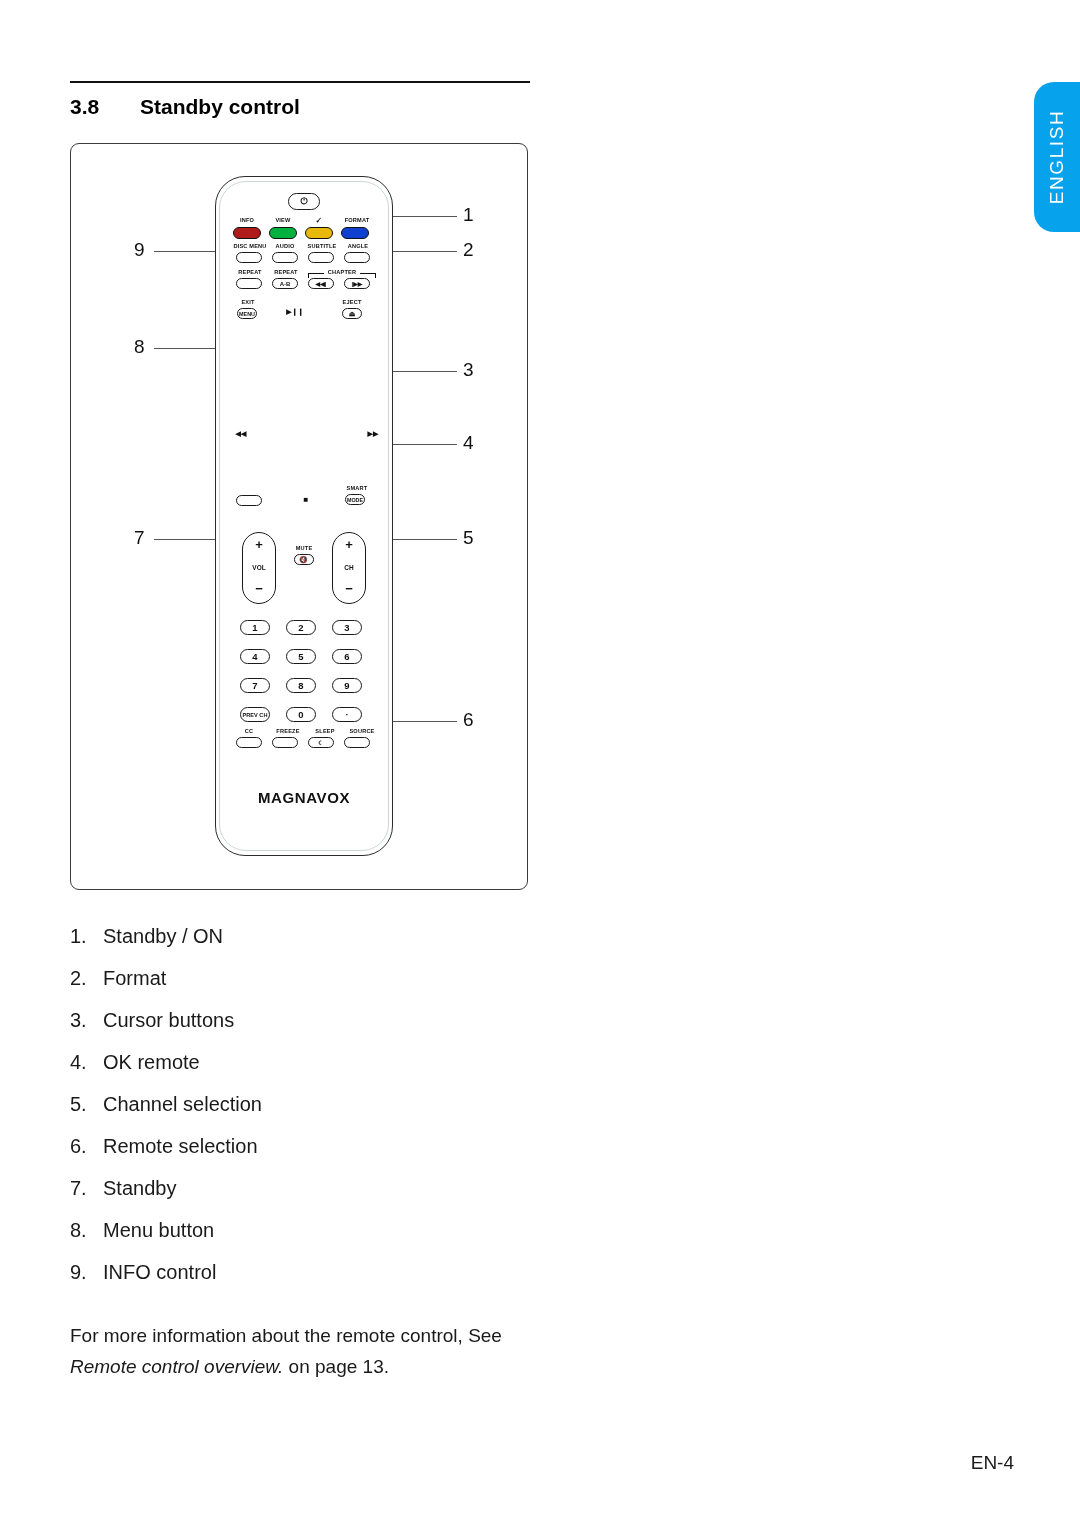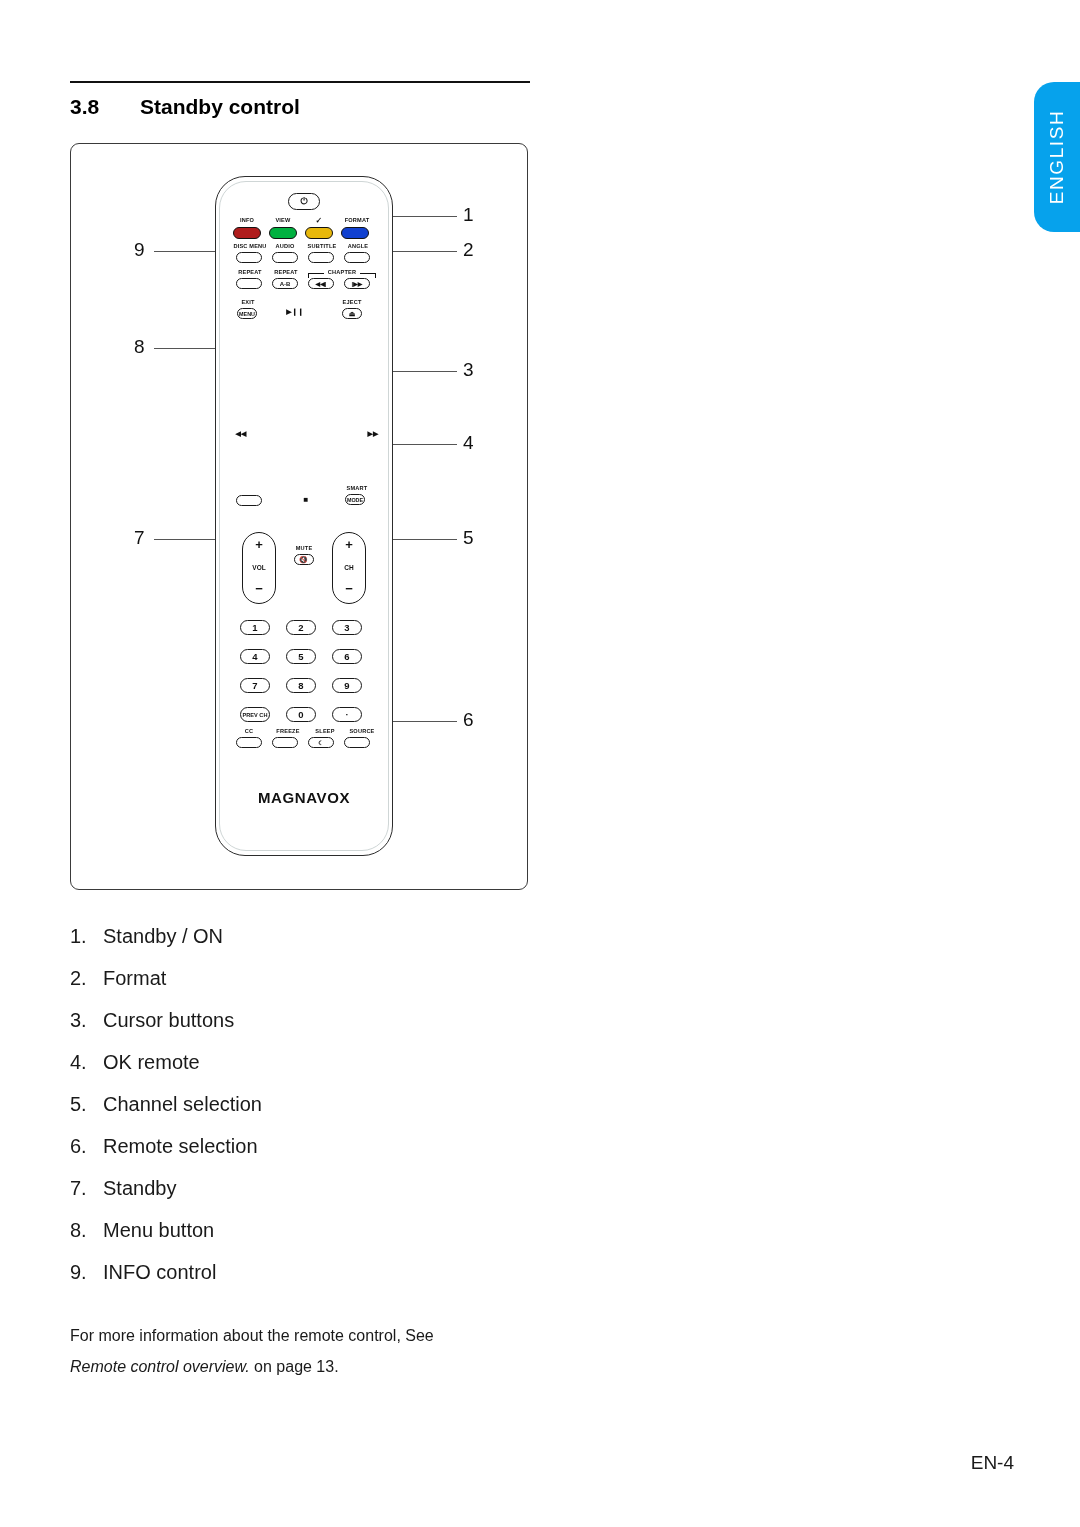--- a/index.html
+++ b/index.html
@@ -173,21 +173,21 @@
   .list-item{
     display:flex; align-items:baseline;
     font-size:20px; color:#1a1a1a;
     margin-bottom:19px;
   }
   .list-item .idx{ width:33px; flex:none; }
 
   
   .note{
     position:absolute; left:70px; top:1320px; width:500px;
-    font-size:16px; line-height:31px; color:#1a1a1a;
+    font-size:19px; line-height:31px; color:#1a1a1a;
   }
   .note .it{ font-style:italic; }
 
   .page-num{
     position:absolute; right:66px; top:1452px;
     font-size:19px; color:#1a1a1a;
   }
 </style>
 </head>
 <body>

